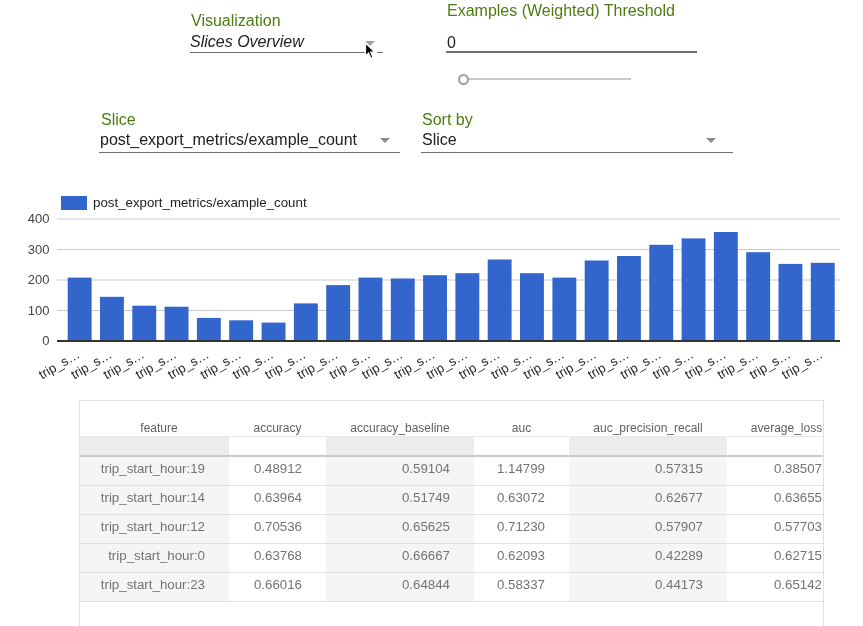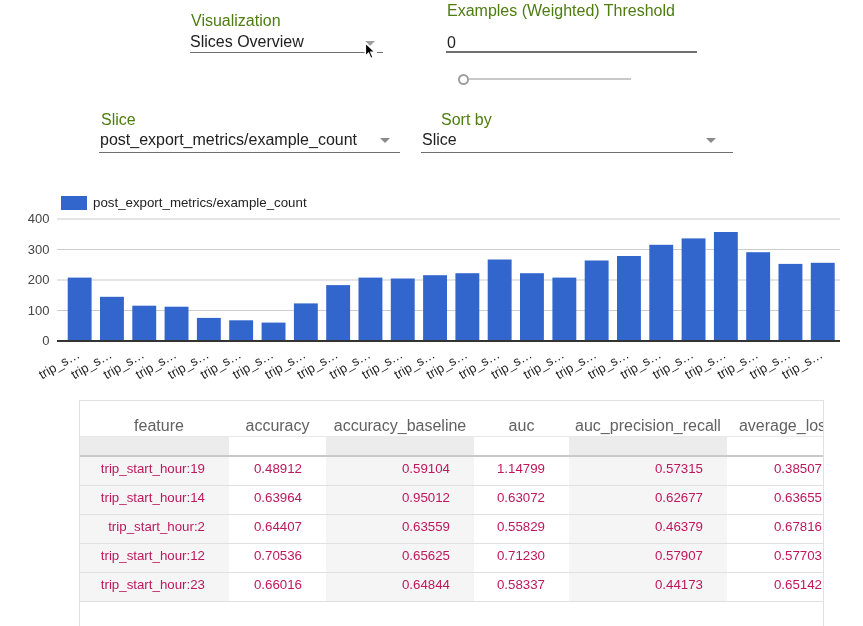--- a/index.html
+++ b/index.html
@@ -9,37 +9,37 @@
   .lbl{font-size:16px;color:#4d7c0f;line-height:12px;}
   .val{font-size:16px;color:#212121;line-height:16px;white-space:nowrap;}
   .uline{height:1.4px;background:#6f6f6f;}
   .tri{width:0;height:0;border-left:5px solid transparent;border-right:5px solid transparent;border-top:5px solid #8a8a8a;}
 </style>
 </head>
 <body>
 <div id="page">
 
   <div class="abs lbl" style="left:191px;top:15px;">Visualization</div>
-  <div class="abs val" style="left:190px;top:34px;">Slices Overview</div>
+  <div class="abs val" style="left:190px;top:34px;font-style:italic;">Slices Overview</div>
   <div class="abs tri" style="left:364.5px;top:41px;border-top-color:#9e9e9e;"></div>
   <div class="abs uline" style="left:190px;top:51.6px;width:193px;"></div>
 
   <div class="abs lbl" style="left:447px;top:5px;">Examples (Weighted) Threshold</div>
   <div class="abs val" style="left:447px;top:35px;">0</div>
   <div class="abs uline" style="left:446px;top:51.3px;width:251px;"></div>
 
   <div class="abs" style="left:469px;top:78px;width:162px;height:2px;background:#c8c8c8;"></div>
   <div class="abs" style="left:458px;top:73.5px;width:11px;height:11px;border:2px solid #9e9e9e;border-radius:50%;background:#fff;box-sizing:border-box;"></div>
 
   <div class="abs lbl" style="left:101px;top:114px;">Slice</div>
   <div class="abs val" style="left:100px;top:132px;">post_export_metrics/example_count</div>
   <div class="abs tri" style="left:380px;top:138px;"></div>
   <div class="abs uline" style="left:99px;top:151.8px;width:301px;"></div>
 
-  <div class="abs lbl" style="left:422px;top:114px;margin-left:19px;">Sort by</div>
+  <div class="abs lbl" style="left:422px;top:114px;">Sort by</div>
   <div class="abs val" style="left:422px;top:132px;">Slice</div>
   <div class="abs tri" style="left:706px;top:138px;"></div>
   <div class="abs uline" style="left:421px;top:151.8px;width:312px;"></div>
 
   <div class="abs" style="left:61px;top:196px;width:26px;height:14px;background:#3366cc;"></div>
   <div class="abs" style="left:93px;top:195px;font-size:13.3px;color:#222;">post_export_metrics/example_count</div>
 
   <svg class="abs" style="left:0;top:190px;" width="863" height="205" xmlns="http://www.w3.org/2000/svg">
     <g fill="#cccccc">
       <rect x="57" y="28.5" width="783" height="1"></rect>
@@ -140,56 +140,56 @@
             <td class="g">trip_start_hour:19</td>
             <td>0.48912</td>
             <td class="g">0.59104</td>
             <td>1.14799</td>
             <td class="g">0.57315</td>
             <td>0.38507</td>
           </tr>
       <tr class="drow">
             <td class="g">trip_start_hour:14</td>
             <td>0.63964</td>
-            <td class="g">0.95012</td>
+            <td class="g">0.51749</td>
             <td>0.63072</td>
             <td class="g">0.62677</td>
             <td>0.63655</td>
-          </tr>
-      <tr class="drow">
-            <td class="g">trip_start_hour:2</td>
-            <td>0.64407</td>
-            <td class="g">0.63559</td>
-            <td>0.55829</td>
-            <td class="g">0.46379</td>
-            <td>0.67816</td>
           </tr>
       <tr class="drow">
             <td class="g">trip_start_hour:12</td>
             <td>0.70536</td>
             <td class="g">0.65625</td>
             <td>0.71230</td>
             <td class="g">0.57907</td>
             <td>0.57703</td>
+          </tr>
+      <tr class="drow">
+            <td class="g">trip_start_hour:0</td>
+            <td>0.63768</td>
+            <td class="g">0.66667</td>
+            <td>0.62093</td>
+            <td class="g">0.42289</td>
+            <td>0.62715</td>
           </tr>
       <tr class="drow">
             <td class="g">trip_start_hour:23</td>
             <td>0.66016</td>
             <td class="g">0.64844</td>
             <td>0.58337</td>
             <td class="g">0.44173</td>
             <td>0.65142</td>
           </tr>
     </tbody>
       </table>
   </div>
 
   <svg class="abs" style="left:363px;top:40px;" width="18" height="22" xmlns="http://www.w3.org/2000/svg">
     <path d="M2.3,2.6 L2.3,16.3 L5.5,13.3 L7.7,18.5 L10.2,17.4 L8,12.3 L12.5,12.3 Z" fill="#000" stroke="#fff" stroke-width="1.6"></path>
   </svg>
 </div>
 <style>
-  #hrow th:first-child{padding-left:9px;} #hrow th{height:34px;font-size:16px;font-weight:400;color:#616161;text-align:center;vertical-align:bottom;padding:0 0 1px 0;border-bottom:1px solid #e8e8e8;}
+  #hrow th:first-child{padding-left:9px;} #hrow th{height:34px;font-size:12px;font-weight:400;color:#616161;text-align:center;vertical-align:bottom;padding:0 0 1px 0;border-bottom:1px solid #e8e8e8;}
   #frow td{padding:0;height:18px;border-bottom:2px solid #c9c9c9;}
   #frow td.g{background:#ececec;}
-  .drow td{height:23px;font-size:13.3px;color:#be185d;text-align:right;padding:0 24px 5px 0;border-bottom:1px solid #e0e0e0;white-space:nowrap;overflow:hidden;}
+  .drow td{height:23px;font-size:13.3px;color:#737373;text-align:right;padding:0 24px 5px 0;border-bottom:1px solid #e0e0e0;white-space:nowrap;overflow:hidden;}
   .drow td.g{background:#f5f5f5;}
 </style>
 
 </body></html>

